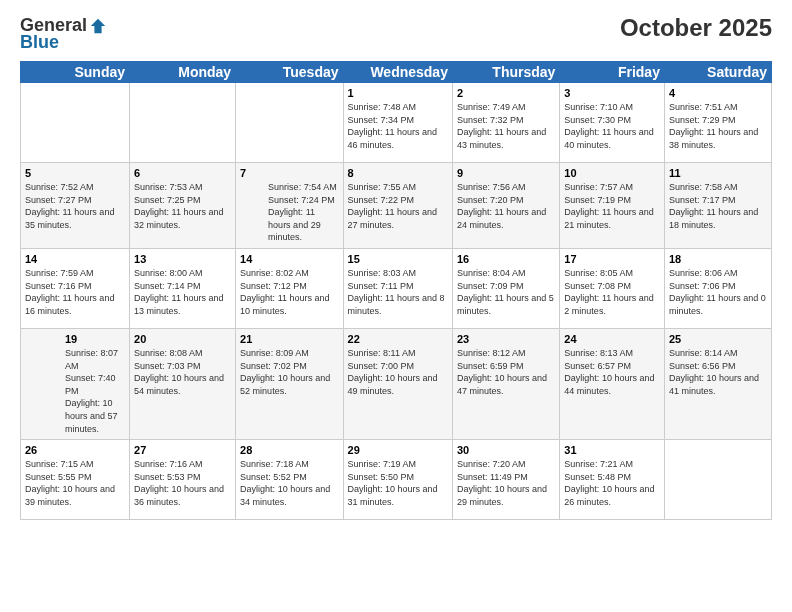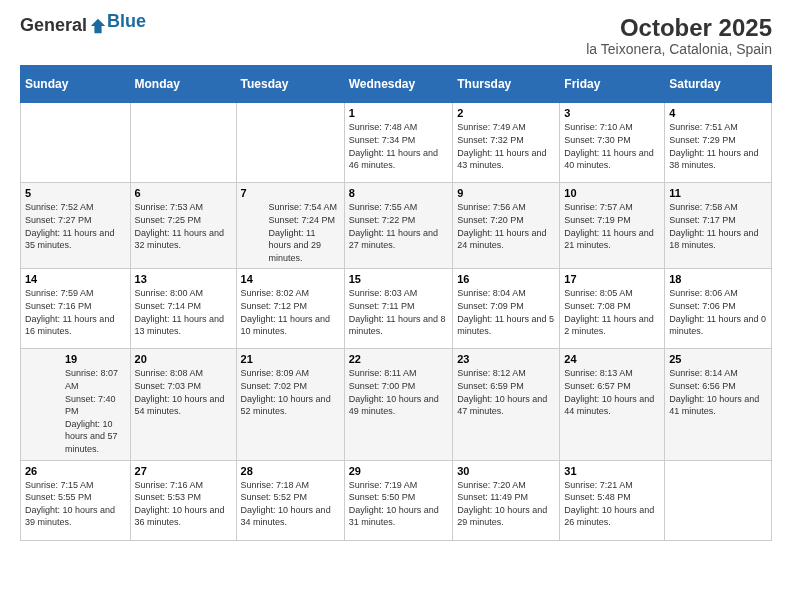--- a/index.html
+++ b/index.html
@@ -16,21 +16,21 @@
       padding: 15px 20px 10px 20px;
     }
     .header {
       display: flex;
       justify-content: space-between;
       align-items: flex-start;
       margin-bottom: 8px;
     }
     .logo {
       display: flex;
-      flex-direction: row;
+      flex-direction: column;
       align-items: flex-start;
     }
     .logo-text {
       display: flex;
       align-items: center;
     }
     .logo-general {
       font-size: 18px;
       font-weight: bold;
       color: #333;
@@ -59,23 +59,23 @@
       color: #555;
     }
     .calendar {
       width: 100%;
       border-collapse: collapse;
       font-size: 9.5px;
     }
     .calendar th {
       background: #2a6db5;
       color: #fff;
-      padding: 11px 4px;
-      text-align: left;
-      font-size: 12px;
+      padding: 2px 4px;
+      text-align: right;
+      font-size: 14px;
       font-weight: bold;
       border: 1px solid #2a6db5;
     }
     .calendar td {
       border: 1px solid #ccc;
       vertical-align: top;
       padding: 4px 4px;
       width: 113px;
       height: 80px;
       background: #fff;
@@ -110,21 +110,20 @@
       <div class="logo-text">
         <span class="logo-general">General</span>
         <svg class="logo-icon" viewBox="0 0 20 20">
           <polygon points="10,2 18,10 14,10 14,18 6,18 6,10 2,10" fill="#1a6ba0"></polygon>
         </svg>
       </div>
       <span class="logo-blue" style="margin-top:-4px; color:#1a6ba0; font-weight:bold; font-size:18px;">Blue</span>
     </div>
     <div class="title-block">
       <div class="month-title">October 2025</div>
-      <div class="location">la Teixonera, Catalonia, Spain</div>
     </div>
   </div>
 
   <table class="calendar">
     <thead>
       <tr>
         <th>Sunday</th>
         <th>Monday</th>
         <th>Tuesday</th>
         <th>Wednesday</th>

